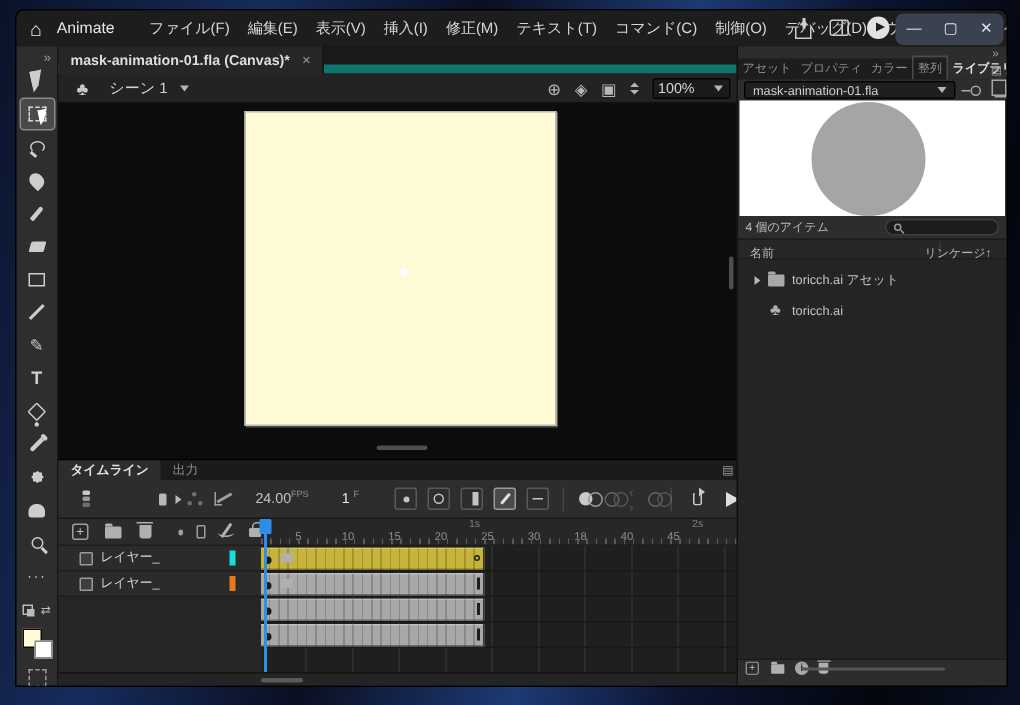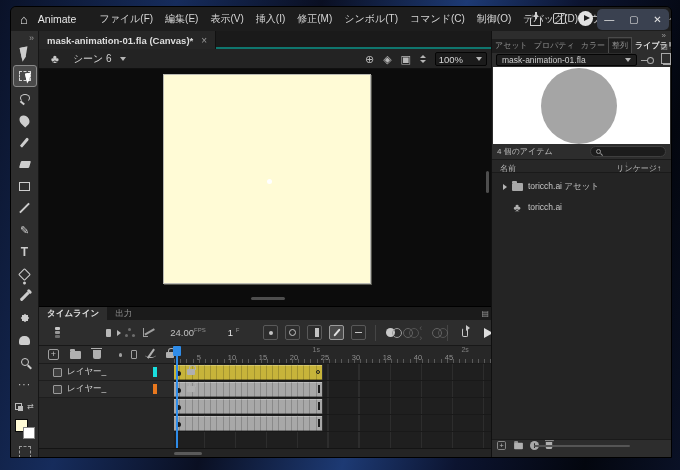--- a/index.html
+++ b/index.html
@@ -53,21 +53,21 @@
   .mini-sw{display:flex;gap:5px;align-items:center;}
   .dflt{width:7px;height:7px;border:1px solid #bbb;position:relative;background:#2e2e2e;}
   .dflt::after{content:'';position:absolute;left:2px;top:2px;width:5px;height:5px;background:#bbb;}
   .swap{color:#bbb;font-size:8px;}
   .swatches{position:relative;width:20px;height:20px;}
   .sw-stroke{position:absolute;left:0;top:0;width:13px;height:13px;border:1px solid #0a0a0a;}
   .sw-fill{position:absolute;right:0;bottom:0;width:12px;height:12px;background:#fff;border:1px solid #888;}
   .i-dashed{width:12px;height:12px;border:1px dashed #9a9a9a;}
   
   #center{position:absolute;left:28px;top:24px;width:454px;bottom:0;background:#0d0d0d;}
-  #doctabs{position:absolute;left:0;top:0;right:0;height:18px;background:#1a1a1a;border-bottom:2px solid #0f766e;display:flex;}
+  #doctabs{position:absolute;left:0;top:0;right:0;height:18px;background:#1a1a1a;border-bottom:6px solid #0f766e;display:flex;}
   .doctab{height:18px;background:#262626;display:flex;align-items:center;padding:0 8px;gap:8px;border-right:1px solid #111;}
   .doctab-label{color:#dedede;font-size:9.5px;font-weight:bold;white-space:nowrap;}
   .doctab-close{color:#9a9a9a;font-size:10px;}
   #editbar{position:absolute;left:0;top:18px;right:0;height:20px;background:#232323;border-bottom:1px solid #101010;display:flex;align-items:center;}
   .clover{color:#c8c8c8;font-size:12px;margin-left:12px;}
   .scene-label{color:#d2d2d2;font-size:10px;margin-left:14px;}
   .chev{width:0;height:0;border-left:3.5px solid transparent;border-right:3.5px solid transparent;border-top:4px solid #b5b5b5;display:inline-block;}
   #editbar .chev{margin-left:8px;}
   #editbar-right{position:absolute;right:6px;top:0;height:20px;display:flex;align-items:center;gap:9px;}
   .eb-ic{color:#b8b8b8;font-size:11px;}
@@ -212,21 +212,21 @@
 
   <div id="titlebar">
     <span class="home">⌂</span>
     <span class="appname">Animate</span>
     <div id="menubar">
           <span class="menu-item">ファイル(F)</span>
           <span class="menu-item">編集(E)</span>
           <span class="menu-item">表示(V)</span>
           <span class="menu-item">挿入(I)</span>
           <span class="menu-item">修正(M)</span>
-          <span class="menu-item">シンボル(T)</span>
+          <span class="menu-item">テキスト(T)</span>
           <span class="menu-item">コマンド(C)</span>
           <span class="menu-item">制御(O)</span>
           <span class="menu-item">デバッグ(D)</span>
           <span class="menu-item">ウィンドウ(W)</span>
           <span class="menu-item">ヘルプ(H)</span>
         </div>
     <div id="tb-icons">
       <span class="shr"></span>
       <span class="wsp"></span>
       <span class="pcir"></span>
@@ -305,21 +305,21 @@
 
   <div id="center">
     <div id="doctabs">
       <div class="doctab">
         <span class="doctab-label">mask-animation-01.fla (Canvas)*</span>
         <span class="doctab-close">×</span>
       </div>
     </div>
     <div id="editbar">
       <span class="clover">♣</span>
-      <span class="scene-label">シーン 6</span>
+      <span class="scene-label">シーン 1</span>
       <span class="chev"></span>
       <div id="editbar-right">
         <span class="eb-ic">⊕</span>
         <span class="eb-ic">◈</span>
         <span class="eb-ic">▣</span>
         <span class="stepper">
               <span class="st-up"></span>
               <span class="st-dn"></span>
             </span>
         <span class="zoombox">

